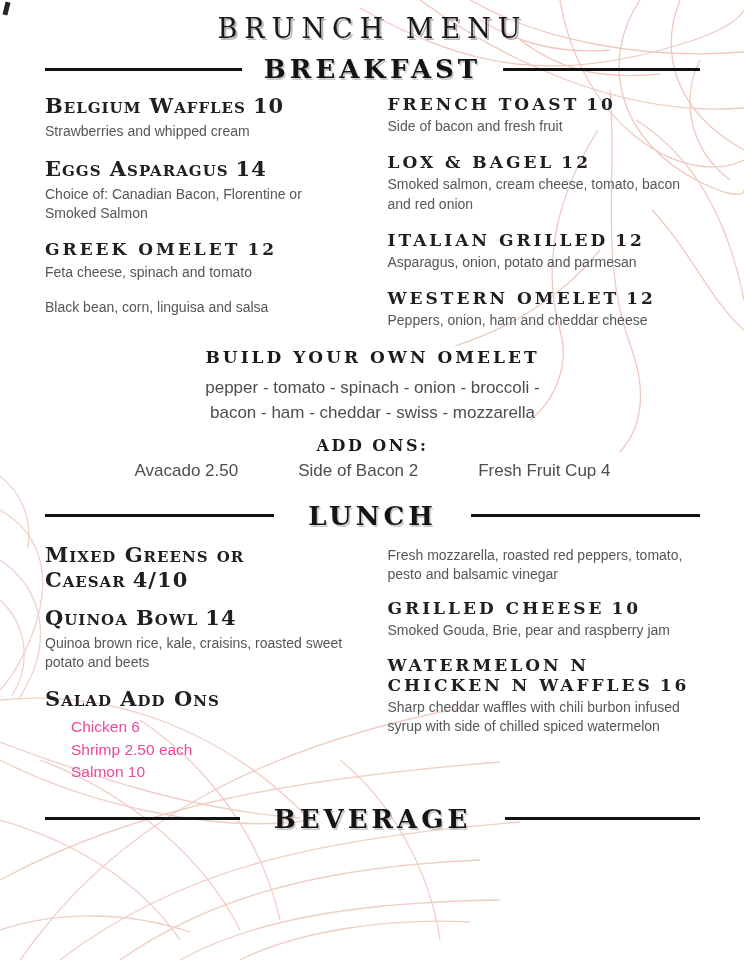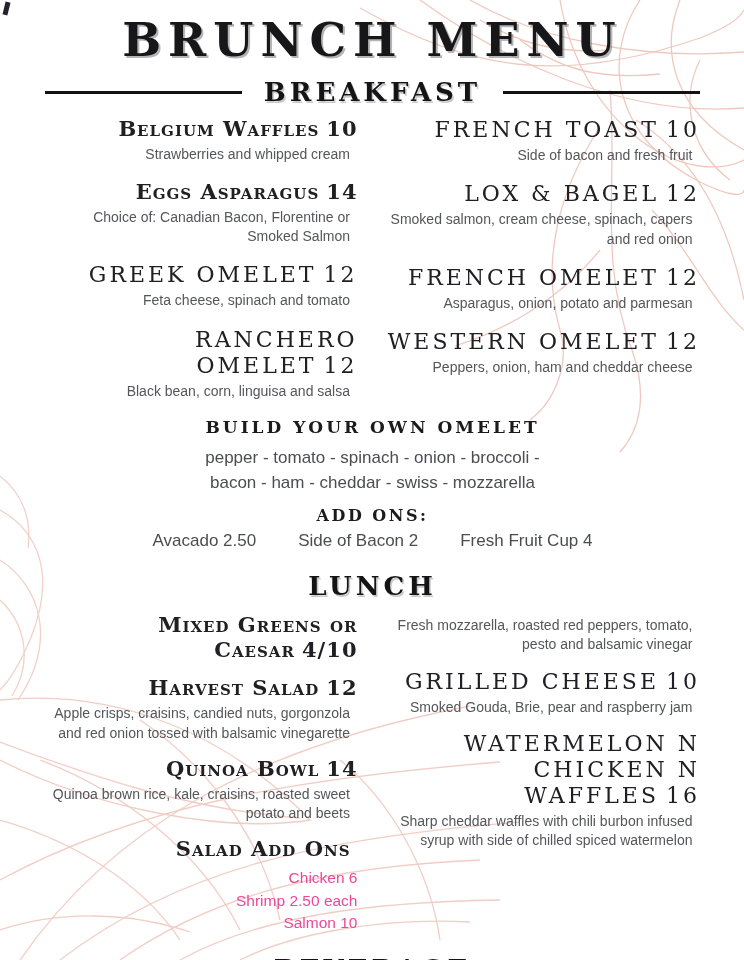--- a/index.html
+++ b/index.html
@@ -8,50 +8,50 @@
     background:#ffffff;
     font-family:"Liberation Sans", sans-serif;
     position:relative;overflow:hidden;
     color:#2a2b2e;
   }
   .floral{position:absolute;inset:0;z-index:0;pointer-events:none;}
   .speck{position:absolute;left:4px;top:2px;width:5px;height:13px;background:#23232a;transform:rotate(14deg);z-index:2;}
   .page{position:relative;z-index:1;padding:13px 44px 0 45px;}
 
   .menu-title{
-    font-family:"DejaVu Serif", serif;font-weight:bold;
-    font-size:46px;letter-spacing:7px;text-align:center;
+    font-family:"DejaVu Serif", serif;font-weight:normal;
+    font-size:27px;letter-spacing:7px;text-align:center;
     color:#17171a;text-shadow:2px 2px 0 rgba(90,90,90,.45);
     margin-bottom:10px;
   }
   .rule-header{
     display:flex;align-items:center;justify-content:center;
     font-family:"DejaVu Serif", serif;font-weight:bold;
     font-size:26px;letter-spacing:4px;color:#141416;
     text-shadow:1.5px 1.5px 0 rgba(120,120,120,.4);
   }
   .rule-header .line{flex:1;height:3px;background:#121212;}
   .rule-header.tight .rule-text{margin:0 2px;}
   .rule-header.spaced .rule-text{margin:0 34px;}
   .hdr-breakfast{margin:2px 0 10px 0;gap:20px;}
-  .hdr-lunch{margin:20px 0 12px 0;flex-direction:column;}
+  .hdr-lunch{margin:20px 0 12px 0;}
   .hdr-beverage{margin:6px 0 12px 0;}
 
-  .cols{display:grid;grid-template-columns:1fr 1fr;column-gap:30px;text-align:right;}
+  .cols{display:grid;grid-template-columns:1fr 1fr;column-gap:30px;}
   .col{min-width:0;}
   .item{margin-bottom:15px;}
   .ititle{color:#202024;line-height:1.18;}
   .ititle .price{margin-left:7px;}
   .ititle.smallcaps{
     font-family:"DejaVu Serif", serif;font-weight:bold;
     font-variant:small-caps;font-size:21px;letter-spacing:1px;
   }
   .ititle.caps{
-    font-family:"DejaVu Serif", serif;font-weight:normal;
-    font-size:22px;letter-spacing:3px;
+    font-family:"DejaVu Serif", serif;font-weight:bold;
+    font-size:17px;letter-spacing:3px;
   }
   .desc{
     font-size:14px;color:#55565a;line-height:1.38;margin-top:3px;
     max-width:305px;
   }
   .desc:empty{display:none;}
   .subs{margin:5px 0 0 26px;}
   .sub{font-size:15.5px;color:#ec4899;line-height:1.45;}
 
   
@@ -62,21 +62,21 @@
   .byo-title{
     font-family:"DejaVu Serif", serif;font-weight:bold;
     font-size:17px;letter-spacing:3px;color:#1b1b1e;margin-bottom:8px;
   }
   .byo-line{font-size:17px;color:#4c4d51;line-height:1.5;text-align:center;}
   .byo-addons-label{
     font-family:"DejaVu Serif", serif;font-weight:bold;
     font-size:16px;letter-spacing:2.5px;color:#1b1b1e;margin-top:10px;
   }
   .byo-addons{
-    display:flex;justify-content:center;gap:42px;
+    display:flex;justify-content:center;gap:60px;
     font-size:17px;color:#4c4d51;margin-top:6px;
   }
 </style>
 </head>
 <body>
 
 <svg class="floral" viewBox="0 0 744 960" fill="none" stroke="#edc3b8" stroke-width="1.3" opacity="0.9">
 
   <g>
     <path d="M360,8 C470,70 560,86 700,38 C726,28 740,18 744,10"></path>
@@ -137,35 +137,34 @@
         </div>
         <div class="item">
           <div class="ititle smallcaps"><span>Eggs Asparagus</span><span class="price">14</span></div>
           <div class="desc">Choice of: Canadian Bacon, Florentine or Smoked Salmon</div>
         </div>
         <div class="item">
           <div class="ititle caps"><span>GREEK OMELET</span><span class="price">12</span></div>
           <div class="desc">Feta cheese, spinach and tomato</div>
         </div>
         <div class="item">
-          <div class="ititle caps"><span>RANCHERO OMELET</span><span class="price">12</span></div>
           <div class="desc">Black bean, corn, linguisa and salsa</div>
         </div>
       </div>
       <div class="col col2">
         <div class="item">
           <div class="ititle caps"><span>FRENCH TOAST</span><span class="price">10</span></div>
           <div class="desc">Side of bacon and fresh fruit</div>
         </div>
         <div class="item">
           <div class="ititle caps"><span>LOX &amp; BAGEL</span><span class="price">12</span></div>
-          <div class="desc">Smoked salmon, cream cheese, spinach, capers and red onion</div>
-        </div>
-        <div class="item">
-          <div class="ititle caps"><span>FRENCH OMELET</span><span class="price">12</span></div>
+          <div class="desc">Smoked salmon, cream cheese, tomato, bacon and red onion</div>
+        </div>
+        <div class="item">
+          <div class="ititle caps"><span>ITALIAN GRILLED</span><span class="price">12</span></div>
           <div class="desc">Asparagus, onion, potato and parmesan</div>
         </div>
         <div class="item">
           <div class="ititle caps"><span>WESTERN OMELET</span><span class="price">12</span></div>
           <div class="desc">Peppers, onion, ham and cheddar cheese</div>
         </div>
       </div>
     </div>
 
   <div class="byo">
@@ -184,24 +183,20 @@
     <span class="line"></span>
     <span class="rule-text">LUNCH</span>
     <span class="line"></span>
   </div>
   <div class="cols" id="sec-lunch">
       <div class="col col1">
         <div class="item">
           <div class="ititle smallcaps"><span>Mixed Greens or Caesar</span><span class="price">4/10</span></div>
         </div>
         <div class="item">
-          <div class="ititle smallcaps"><span>Harvest Salad</span><span class="price">12</span></div>
-          <div class="desc">Apple crisps, craisins, candied nuts, gorgonzola and red onion tossed with balsamic vinegarette</div>
-        </div>
-        <div class="item">
           <div class="ititle smallcaps"><span>Quinoa Bowl</span><span class="price">14</span></div>
           <div class="desc">Quinoa brown rice, kale, craisins, roasted sweet potato and beets</div>
         </div>
         <div class="item">
           <div class="ititle smallcaps"><span>Salad Add Ons</span><span class="price"></span></div>
           <div class="subs">
             <div class="sub">Chicken 6</div>
             <div class="sub">Shrimp 2.50 each</div>
             <div class="sub">Salmon 10</div>
           </div>

